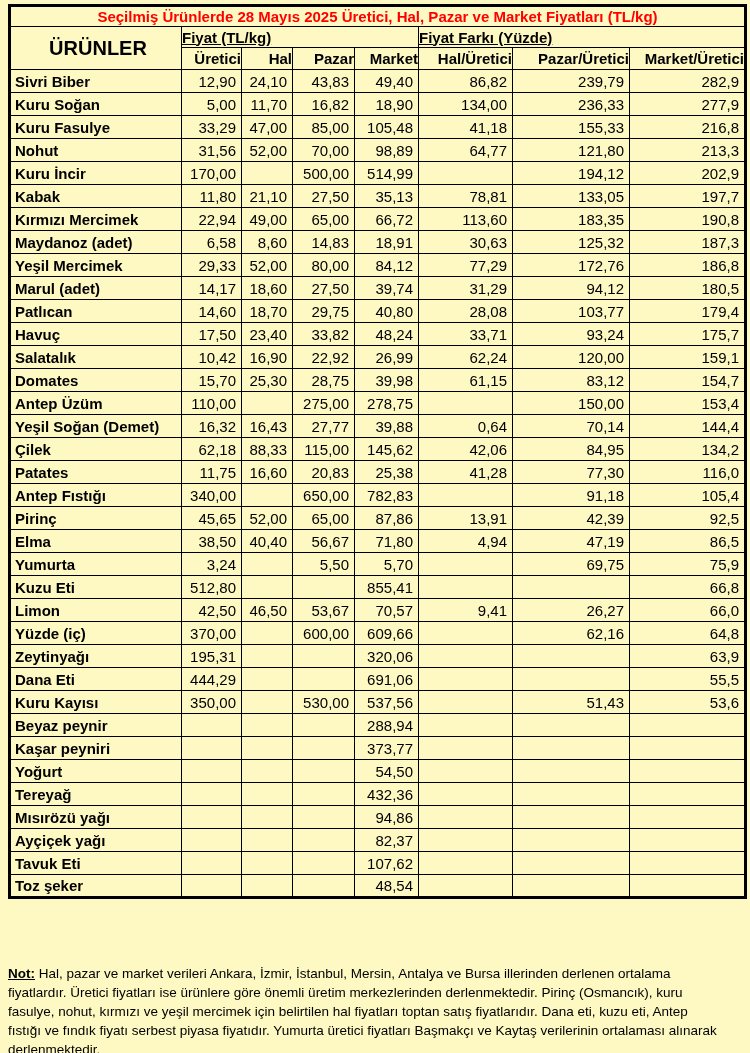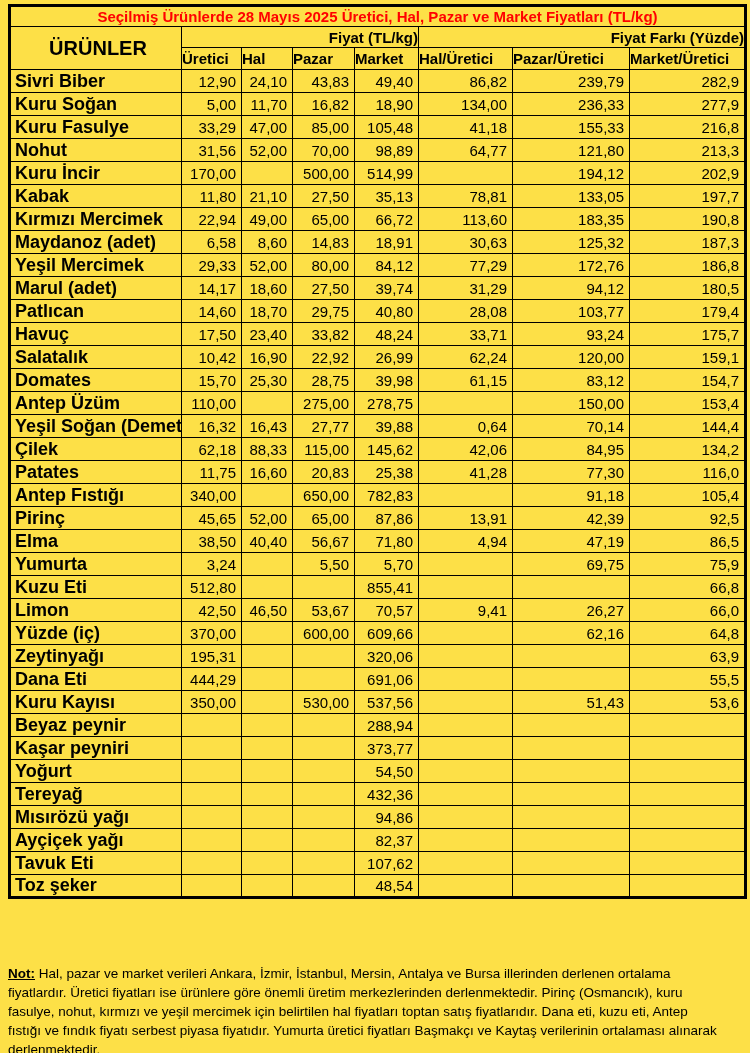--- a/index.html
+++ b/index.html
@@ -1,21 +1,21 @@
 <!DOCTYPE html>
 <html><head>
 <meta charset="utf-8">
 <style>
   * { box-sizing: border-box; }
   html, body { margin: 0; padding: 0; background: #ffffff; }
   .page {
     position: relative;
     width: 750px;
     height: 1053px;
-    background: #fde047;
+    background: #fef9c3;
     color: #000000;
     font-family: "Liberation Sans", sans-serif;
     overflow: hidden;
   }
   table.price-table {
     position: absolute;
     left: 8px;
     top: 4px;
     width: 736px;
     border-collapse: collapse;
@@ -39,33 +39,34 @@
   th.urunler-cell {
     font-size: 20px;
     font-weight: bold;
     text-align: center;
     vertical-align: middle;
     padding-left: 4px;
   }
   th.group-cell {
     font-size: 15px;
     font-weight: bold;
-    text-align: right;
+    text-align: left;
     height: 21px;
     vertical-align: middle;
+    text-decoration: underline;
   }
   th.sub-cell {
     font-size: 15px;
     font-weight: bold;
-    text-align: left;
+    text-align: right;
     height: 22px;
     vertical-align: middle;
   }
   td.product {
-    font-size: 18px;
+    font-size: 15px;
     font-weight: bold;
     text-align: left;
     padding-left: 4px;
     height: 23px;
     vertical-align: middle;
   }
   td.num {
     font-size: 15px;
     font-weight: normal;
     text-align: right;

